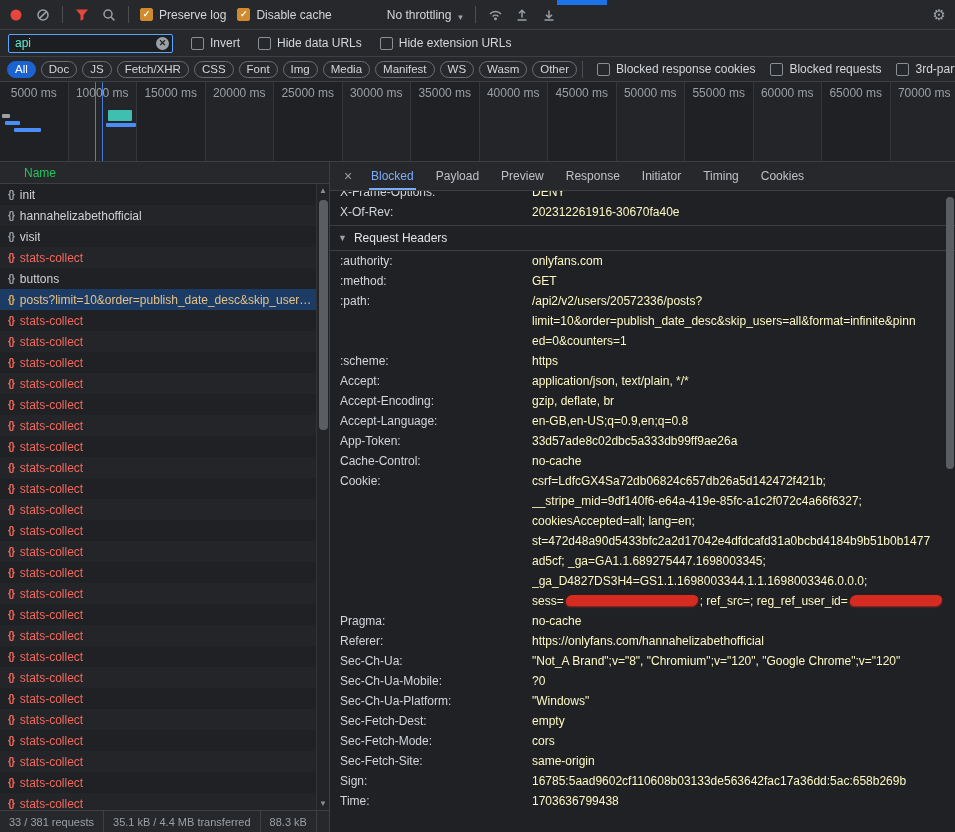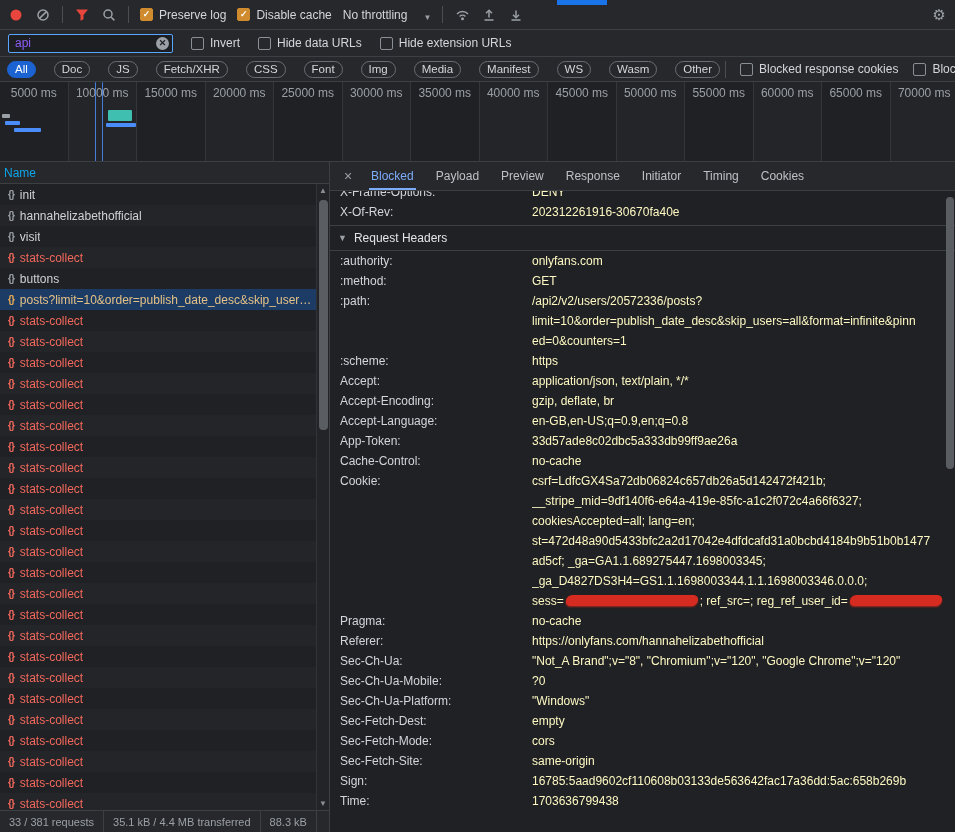--- a/index.html
+++ b/index.html
@@ -13,33 +13,33 @@
   
   .toolbar { flex:0 0 30px; background:#27282b; border-bottom:1px solid #3c4043;
     display:flex; align-items:center; padding:0 8px; gap:11px; position:relative; }
   .tb-icon { width:16px; height:16px; display:inline-flex; align-items:center; justify-content:center; flex:none; }
   .sep { width:1px; height:17px; background:#4a4d52; flex:none; }
   .cb { display:inline-flex; align-items:center; gap:6px; color:#d3d6da; white-space:nowrap; }
   .box { width:13px; height:13px; border-radius:2px; border:1.5px solid #8a8f95;
     display:inline-flex; align-items:center; justify-content:center; flex:none; background:transparent; }
   .box.checked { background:#cf8b2d; border-color:#cf8b2d; }
   .tick { color:#fff; font-size:9px; font-weight:bold; line-height:1; }
-  .dropdown { display:inline-flex; align-items:flex-end; gap:16px; color:#d3d6da; white-space:nowrap; }
+  .dropdown { display:inline-flex; align-items:flex-end; gap:5px; color:#d3d6da; white-space:nowrap;margin-left:44px; }
   .caret { font-size:8px; color:#9aa0a6; }
   .gear-wrap { margin-left:auto; }
   .gear { font-size:15px; color:#9aa0a6; line-height:1; }
   .top-blue-strip { position:absolute; left:557px; top:0; width:50px; height:5px; background:#1a73e8; }
 
   
   .filter-row { flex:0 0 27px; background:#27282b; border-bottom:1px solid #3c4043;
     display:flex; align-items:center; padding:0 8px; gap:18px; }
   .search-box { position:relative; width:165px; height:19px; border:1px solid #58a6ff;
     border-radius:2px; background:#1d1e21; display:flex; align-items:center; flex:none; }
   .search-box input { flex:1; min-width:0; background:transparent; border:none; outline:none;
-    color:#8b5cf6; font:12px "Liberation Sans", sans-serif; padding:0 18px 0 6px; }
+    color:#5eead4; font:12px "Liberation Sans", sans-serif; padding:0 18px 0 6px; }
   .clear-btn { position:absolute; right:3px; top:2px; width:13px; height:13px; border-radius:50%;
     background:#9aa0a6; color:#1d1e21; font-size:9px; line-height:13px; text-align:center; font-weight:bold; }
 
   
   .chips-row { flex:0 0 25px; background:#27282b; border-bottom:1px solid #3c4043;
     display:flex; align-items:center; padding:0 7px; gap:5px; }
   .chip { height:17px; line-height:15px; padding:0 7px; border:1px solid #696d73; border-radius:9px;
     color:#d3d6da; font-size:11.5px; white-space:nowrap; flex:none; }
   .chip.selected { background:#1c63d2; border-color:#1c63d2; color:#fff; }
   .chips-right { display:flex; gap:15px; margin-left:9px; align-items:center; }
@@ -50,21 +50,21 @@
   .tl-section { flex:0 0 68.5px; border-right:1px solid #33363a; padding-top:4px; text-align:center; }
   .tl-section.alt { background:#242528; }
   .tl-label { font-size:12px; color:#9aa0a6; white-space:nowrap; }
   .tl-bar { position:absolute; border-radius:1px; }
 
   
   .main { flex:1; display:flex; min-height:0; }
   .left { flex:0 0 330px; border-right:1px solid #3c4043; display:flex; flex-direction:column;
     min-height:0; position:relative; }
   .name-header { flex:0 0 22px; background:#27282b; border-bottom:1px solid #3c4043;
-    display:flex; align-items:center; padding-left:4px; color:#0ea5e9; }
+    display:flex; align-items:center; padding-left:24px; color:#22c55e; }
   .req-list { flex:1; overflow:hidden; }
   .req-row { height:21px; display:flex; align-items:center; gap:6px; padding:0 16px 0 8px;
     white-space:nowrap; color:#cfd2d6; }
   .req-row.stripe { background:#242528; }
   .req-row.error { color:#f2685c; }
   .req-row.error .req-icon { color:#f2685c; }
   .req-row.selected { background:#1c3c66; color:#e6c185; }
   .req-row.selected .req-icon { color:#e8ab53; }
   .req-icon { font-size:10px; font-weight:bold; color:#9aa0a6; letter-spacing:-1px; flex:none; }
   .req-label { overflow:hidden; text-overflow:ellipsis; }
@@ -194,21 +194,21 @@
       <span class="box"></span>
       <span>Hide data URLs</span>
     </label>
     <label class="cb">
       <span class="box"></span>
       <span>Hide extension URLs</span>
     </label>
   </div>
 
   <div class="chips-row">
-    <span id="chips" style="display:flex;gap:18px;align-items:center;justify-content:center;">
+    <span id="chips" style="display:flex;gap:5px;align-items:center;justify-content:center;">
         <span class="chip selected">All</span>
         <span class="chip">Doc</span>
         <span class="chip">JS</span>
         <span class="chip">Fetch/XHR</span>
         <span class="chip">CSS</span>
         <span class="chip">Font</span>
         <span class="chip">Img</span>
         <span class="chip">Media</span>
         <span class="chip">Manifest</span>
         <span class="chip">WS</span>

